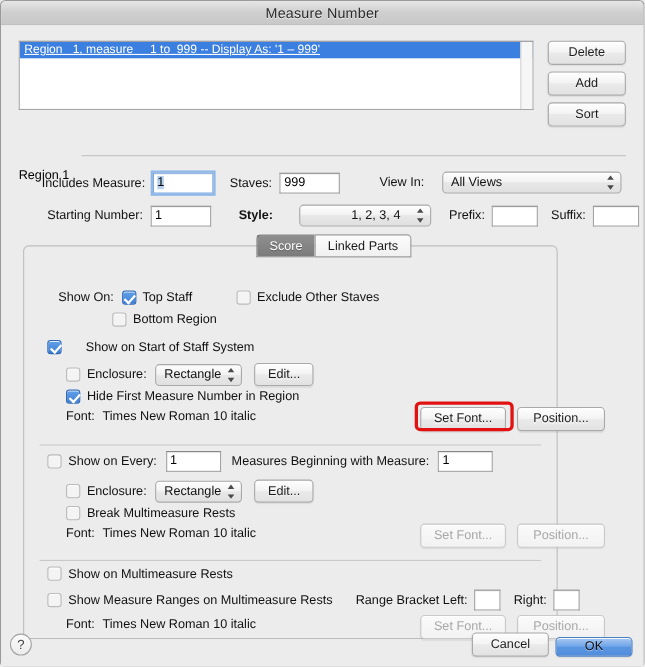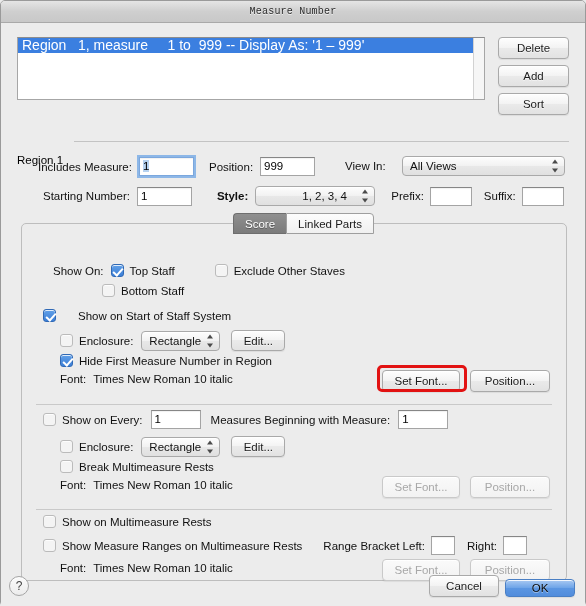--- a/index.html
+++ b/index.html
@@ -28,25 +28,24 @@
   .titlebar {
     height: 22px;
     background: linear-gradient(to bottom, #e5e5e5 0%, #cfcfcf 50%, #c8c8c8 100%);
     border-bottom: 1px solid #a9a9a9;
     border-radius: 4px 4px 0 0;
     display: flex;
     align-items: center;
     justify-content: center;
   }
   .titlebar .title {
-    font-size: 10px;
+    font-size: 13px;
     color: #2b2b2b;
     text-shadow: 0 1px 0 rgba(255,255,255,.7);
     letter-spacing: .2px;
-    font-family: Liberation Mono, monospace;
   }
 
   .content {
     position: relative;
     padding: 0;
     background: #ececec;
     height: 583px;
   }
 
   
@@ -56,22 +55,23 @@
     width: 468px; height: 63px;
     background: #fff;
     border: 1px solid #a6a6a6;
     border-top-color: #8d8d8d;
     overflow: hidden;
   }
   .list-row {
     height: 15px;
     line-height: 15px;
     padding-left: 4px;
-    font-size: 14px;
+    font-size: 11px;
     white-space: pre;
+    text-decoration: underline;
   }
   .list-row.selected {
     background: #3b7fe0;
     color: #fff;
   }
   .list-scroll {
     position: absolute;
     right: 0; top: 0;
     width: 11px; height: 100%;
     background: #f6f6f6;
@@ -200,21 +200,21 @@
   .tab.active {
     background: linear-gradient(to bottom, #8f8f8f 0%, #7b7b7b 100%);
     color: #fff;
     text-shadow: 0 1px 0 rgba(0,0,0,.35);
     border-color: #6e6e6e;
   }
 
   .tabbox {
     position: absolute;
     left: 20px; top: 200px;
-    width: 546px; height: 358px;
+    width: 486px; height: 358px;
     border: 1px solid #bdbdbd;
     border-radius: 5px;
     background: #ececec;
   }
 
   
   .cb {
     display: inline-block;
     width: 13px; height: 13px;
     border: 1px solid #a2a2a2;
@@ -290,40 +290,40 @@
     <div class="btn side-btn" id="btn-add">Add</div>
     <div class="btn side-btn" id="btn-delete">Delete</div>
     <div class="btn side-btn" id="btn-sort">Sort</div>
 
     <div class="region-label">Region 1</div>
     <div class="region-rule"></div>
 
     <div class="row-line" style="left:37px; top:134px;">
       <span class="lbl">Includes Measure:</span>
       <div class="tf focused" style="width:55px; margin-left:7px;"><span class="sel">1</span></div>
-      <span class="lbl" style="margin-left:15px;">Position:</span>
+      <span class="lbl" style="margin-left:15px;">Staves:</span>
       <div class="tf" style="width:55px; margin-left:7px;">999</div>
     </div>
 
     <div class="row-line" style="left:401px; top:133px;">
       <div class="popup" style="width:163px;">
         <span>All Views</span>
         <span class="arrows">
             <i class="tri-up"></i>
             <i class="tri-dn"></i>
           </span>
       </div>
     </div>
     <span class="lbl" style="position:absolute; left:344px; top:137px;">View In:</span>
 
     <div class="row-line" style="left:42px; top:163px;">
       <span class="lbl">Starting Number:</span>
       <div class="tf" style="width:55px; margin-left:7px;">1</div>
       <span class="lbl" style="margin-left:25px;font-weight:bold;">Style:</span>
-      <div class="popup" style="width:120px; margin-left:7px;padding-left:46px;">
+      <div class="popup" style="width:120px; margin-left:24px;padding-left:46px;">
         <span>1, 2, 3, 4</span>
         <span class="arrows">
             <i class="tri-up"></i>
             <i class="tri-dn"></i>
           </span>
       </div>
       <span class="lbl" style="margin-left:16px;">Prefix:</span>
       <div class="tf" style="width:42px; margin-left:6px;"></div>
       <span class="lbl" style="margin-left:12px;">Suffix:</span>
       <div class="tf" style="width:42px; margin-left:6px;"></div>
@@ -339,21 +339,21 @@
       <div class="row-line" style="left:31px; top:40px;">
         <span class="lbl">Show On:</span>
         <span class="cb checked" style="margin-left:7px;"></span>
         <span class="lbl" style="margin-left:6px;">Top Staff</span>
         <span class="cb dim" style="margin-left:40px;"></span>
         <span class="lbl" style="margin-left:6px;">Exclude Other Staves</span>
       </div>
 
       <div class="row-line" style="left:80px; top:60px;">
         <span class="cb dim"></span>
-        <span class="lbl" style="margin-left:6px;">Bottom Staff</span>
+        <span class="lbl" style="margin-left:6px;">Bottom Region</span>
       </div>
 
       <div class="row-line" style="left:21px; top:85px;">
         <span class="cb checked"></span>
         <span class="lbl" style="margin-left:22px;">Show on Start of Staff System</span>
       </div>
 
       <div class="row-line" style="left:38px; top:106px;">
         <span class="cb dim"></span>
         <span class="lbl" style="margin-left:6px;">Enclosure:</span>

